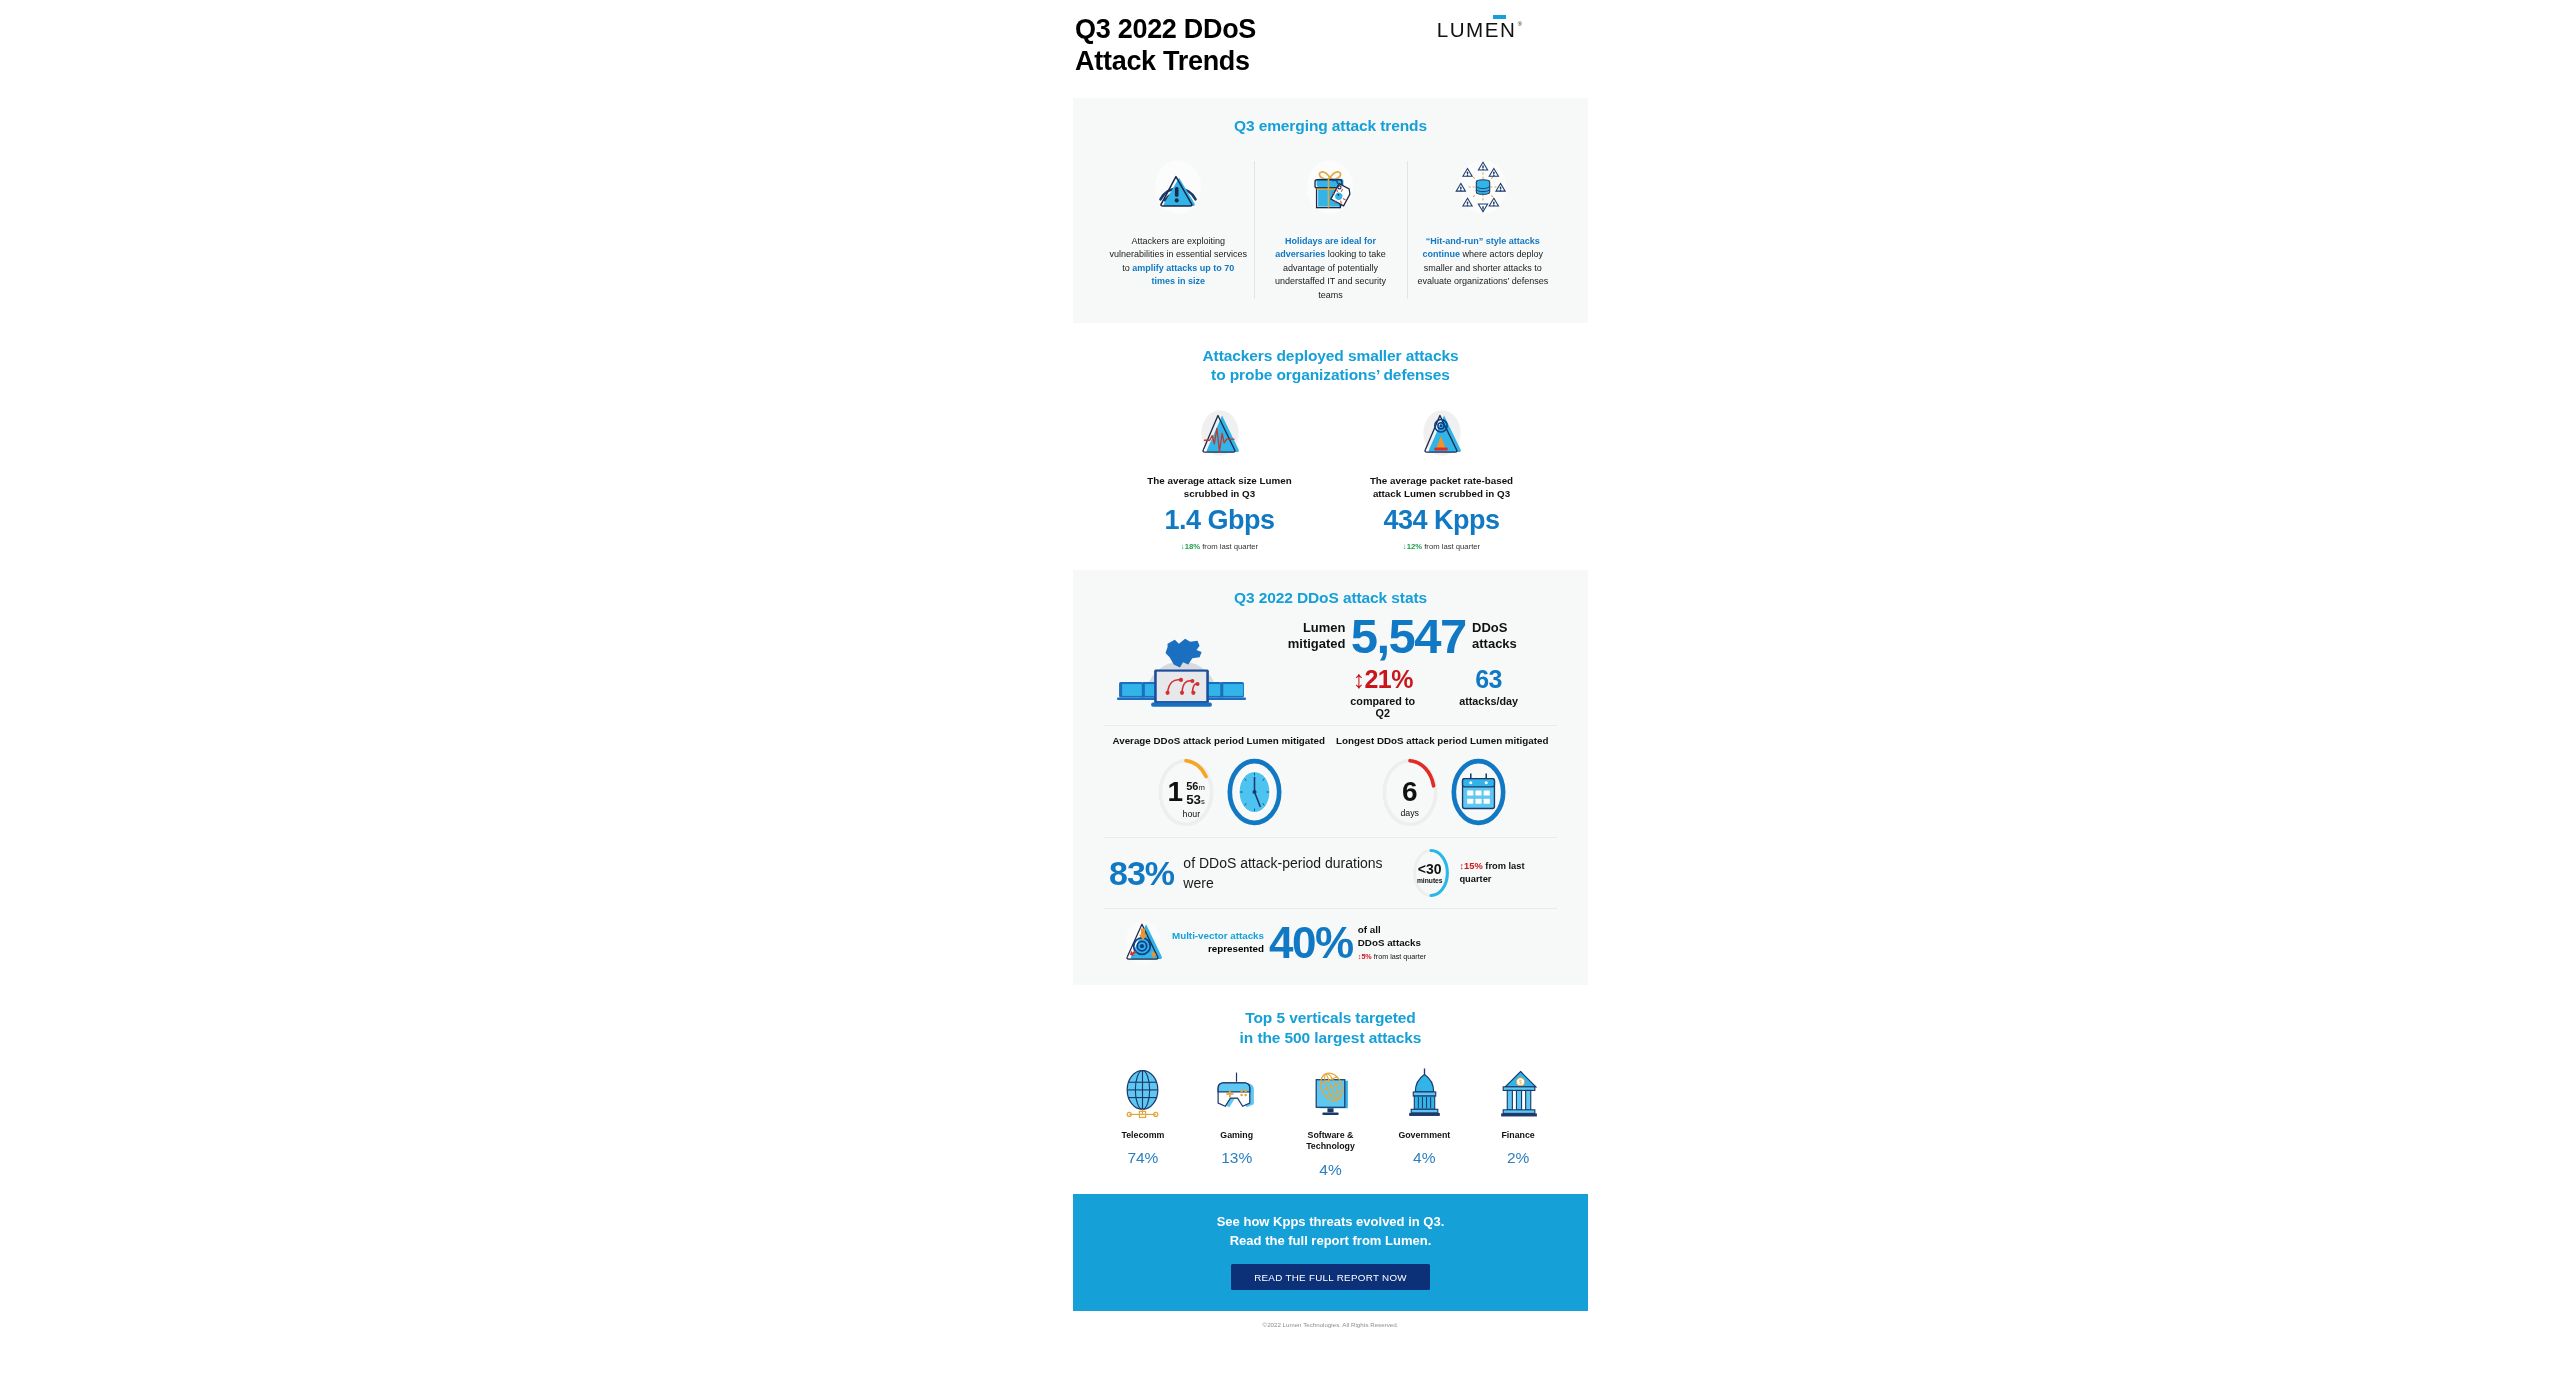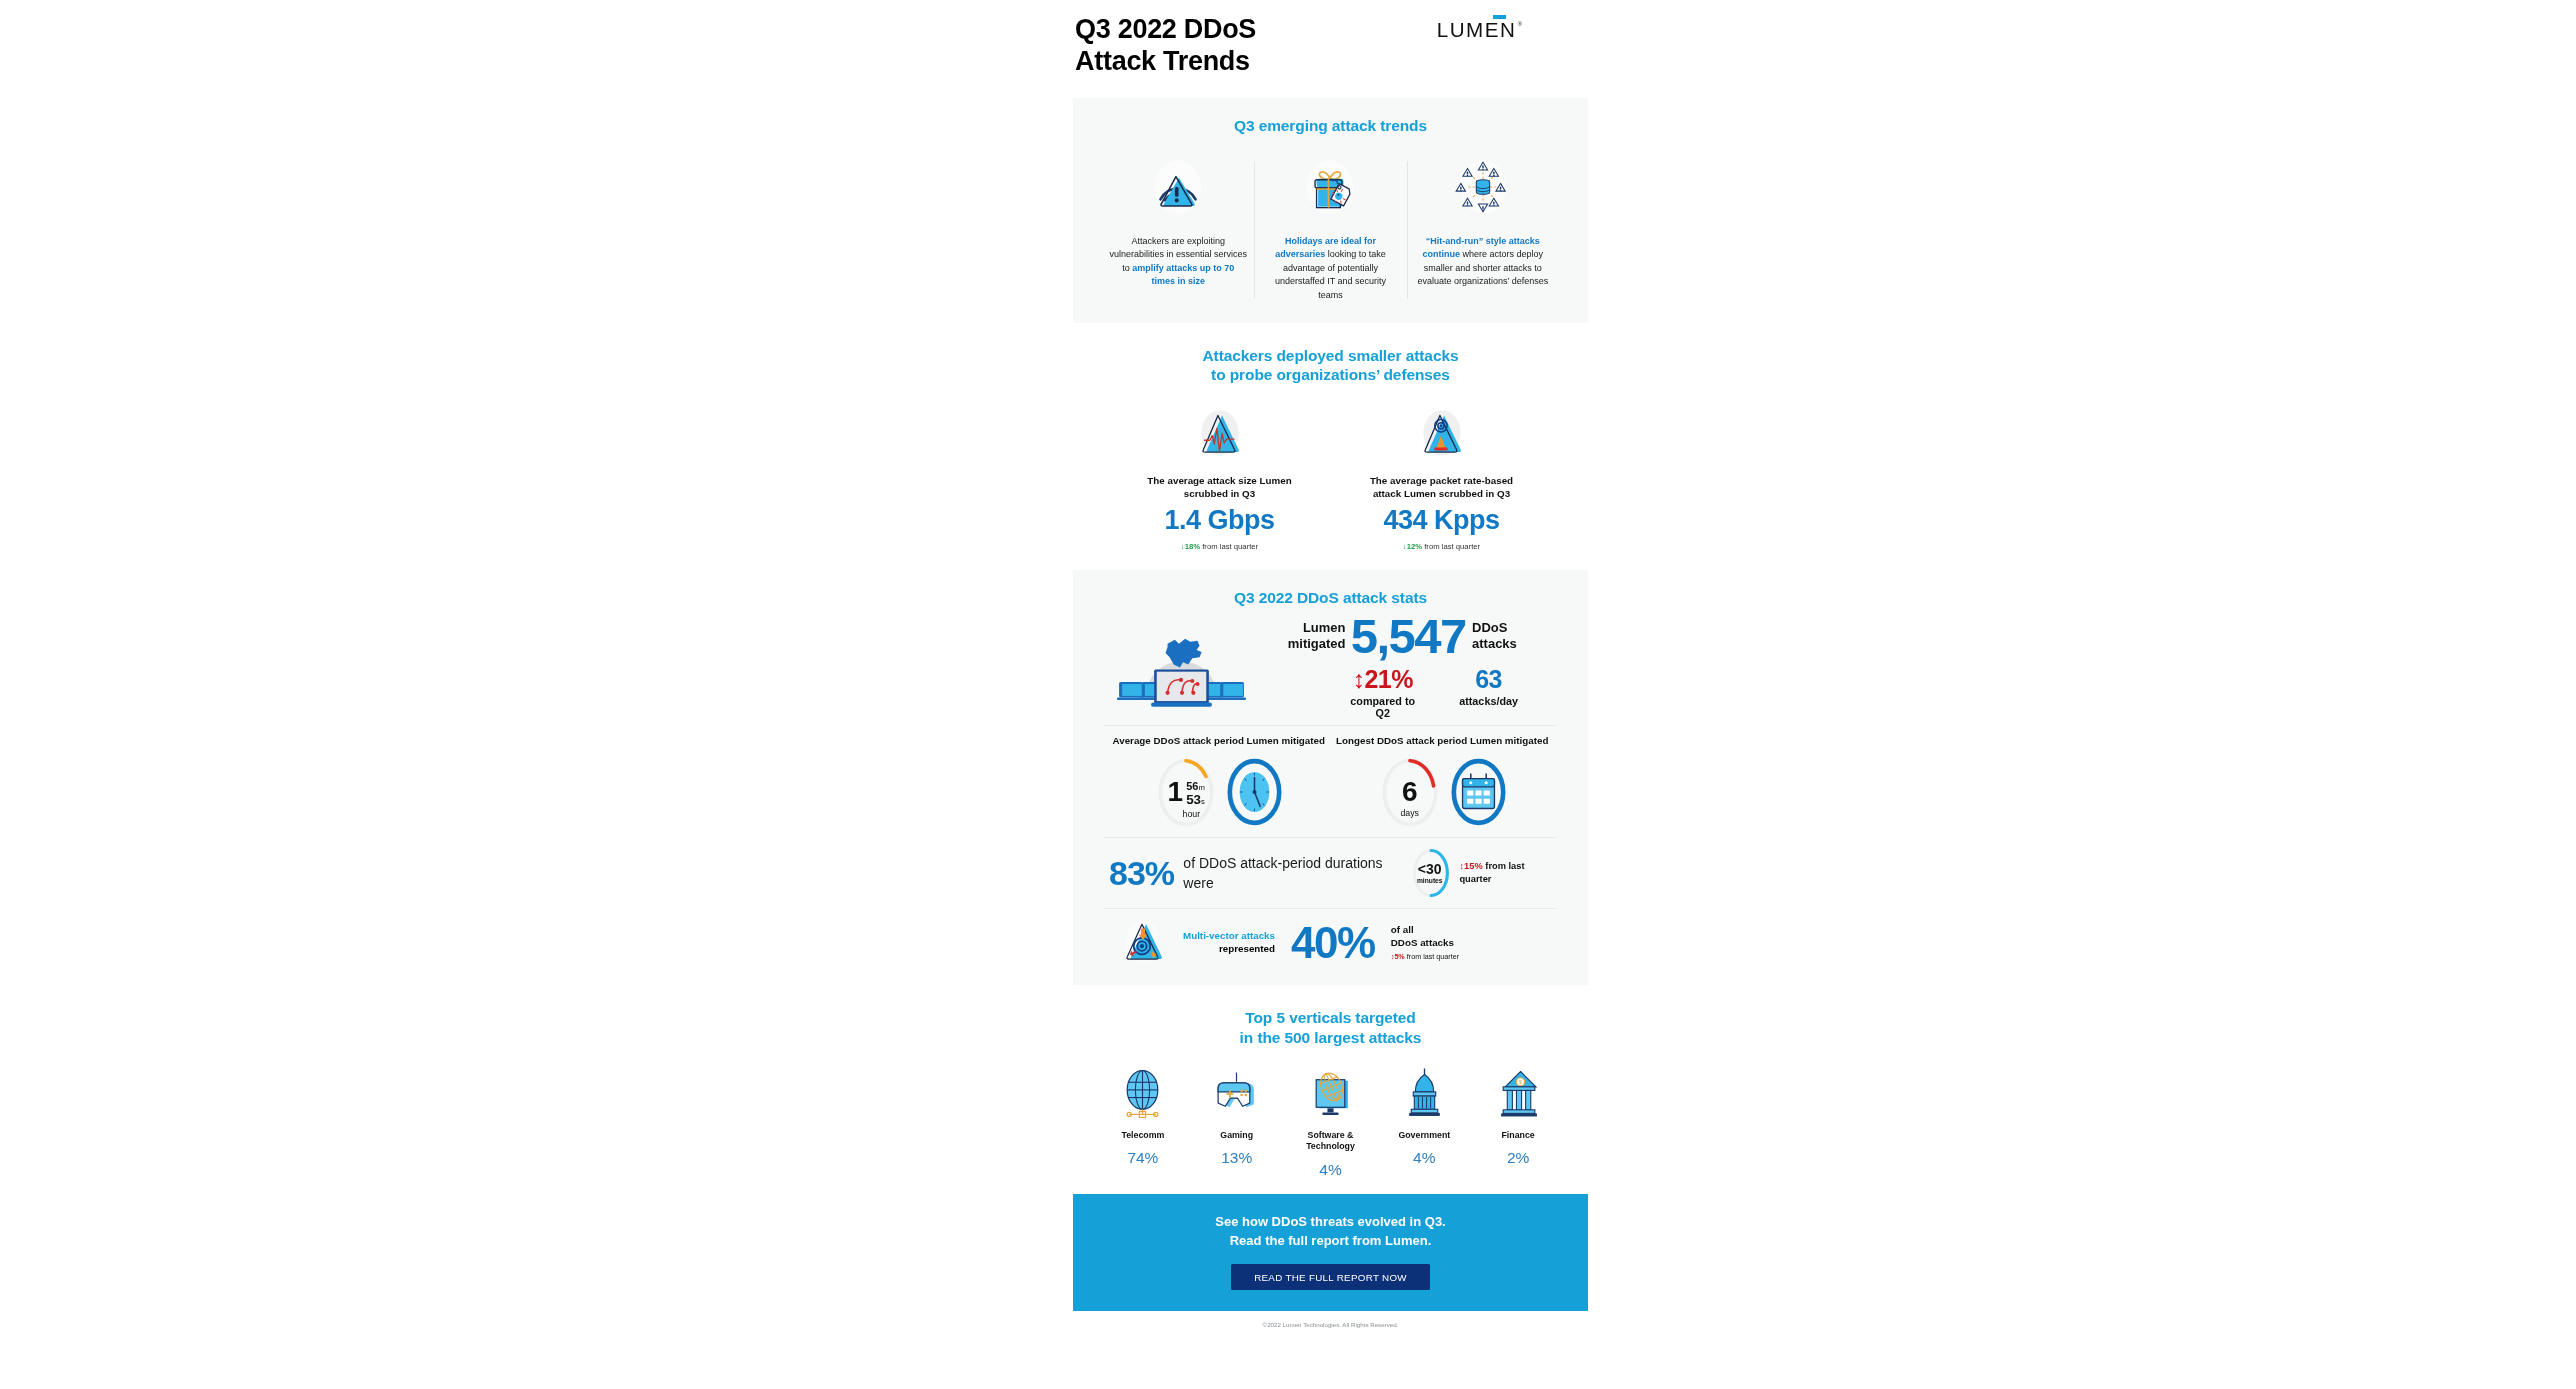--- a/index.html
+++ b/index.html
@@ -95,21 +95,21 @@
   .row83 { display:flex; align-items:center; justify-content:center; padding:8.2px 36px; gap:9.3px; }
   .p83 { font-size:34px; font-weight:bold; color:#1178c4; letter-spacing:-1px; line-height:1; }
   .p83-txt { font-size:14px; color:#1a1a1a; line-height:1.45; }
   .mini-ring { position:relative; width:44px; height:54px; display:flex; flex-direction:column; align-items:center; justify-content:center; }
   .mr-num { font-size:14px; font-weight:bold; color:#111; line-height:1; z-index:2; }
   .mr-cap { font-size:6.7px; font-weight:bold; color:#111; margin-top:1.5px; z-index:2; }
   .up15 { font-size:9.3px; line-height:1.45; font-weight:bold; color:#111; }
   .up15 .rd { color:#c9161d; }
 
   
-  .rowmv { display:flex; align-items:center; padding:5.2px 41px 12.4px; gap:12px; }
+  .rowmv { display:flex; align-items:center; padding:5.2px 41px 12.4px; gap:1px; }
   .mv-ic { width:57px; display:flex; align-items:center; justify-content:center; }
   .mv-lbl { text-align:right; font-size:9.8px; font-weight:bold; line-height:1.4; }
   .mv-lbl .c { color:#16a0d8; }
   .mv-big { font-size:44px; font-weight:bold; color:#1178c4; letter-spacing:-1.5px; line-height:0.95; margin:0 4.1px; }
   .mv-r { font-size:9.8px; font-weight:bold; color:#111; line-height:1.35; }
   .mv-r .small { font-size:7.2px; font-weight:normal; display:block; margin-top:3.1px; line-height:1.35; }
   .mv-r .rd { color:#c9161d; font-weight:bold; }
 
   
   .verts { display:flex; padding:0 23px; }
@@ -630,21 +630,21 @@
         </div>
         <div class="vert-name">Finance</div>
         <div class="vert-pct">2%</div>
       </div>
 
     </div>
   </div>
 
   <div class="cta">
     <div class="cta-txt">
-      <div>See how DDoS threats evolved in Q3.</div>
+      <div>See how Kpps threats evolved in Q3.</div>
       <div>Read the full report from Lumen.</div>
     </div>
     <button class="cta-btn">READ THE FULL REPORT NOW</button>
   </div>
 
   <div class="copyright">©2022 Lumen Technologies. All Rights Reserved.</div>
 
 </div>
 </div>
 

